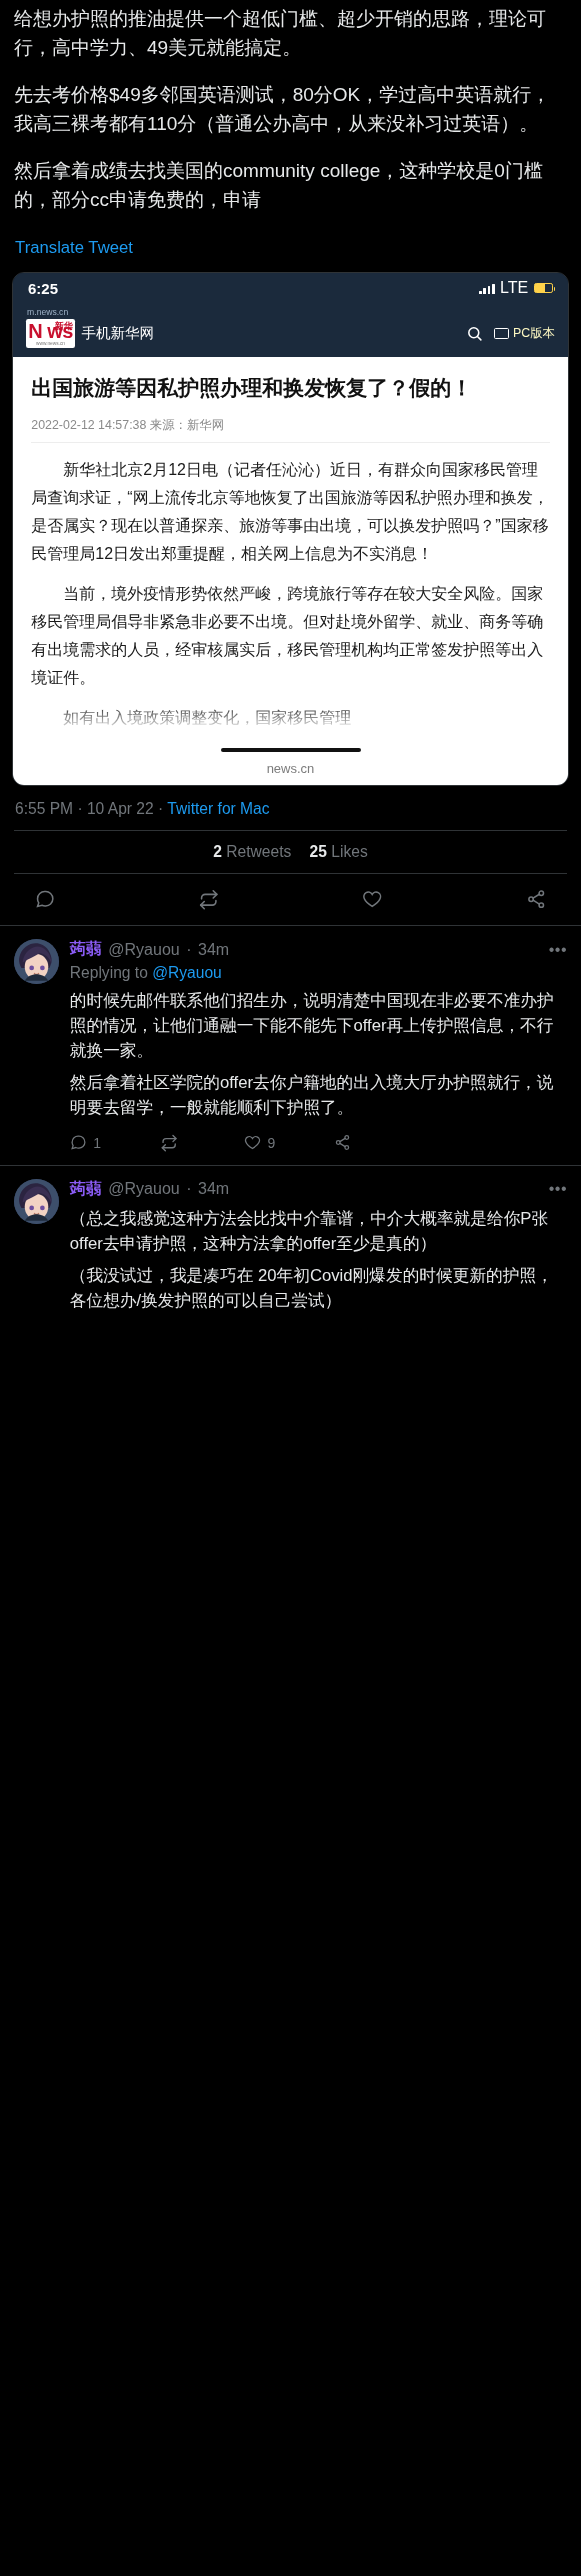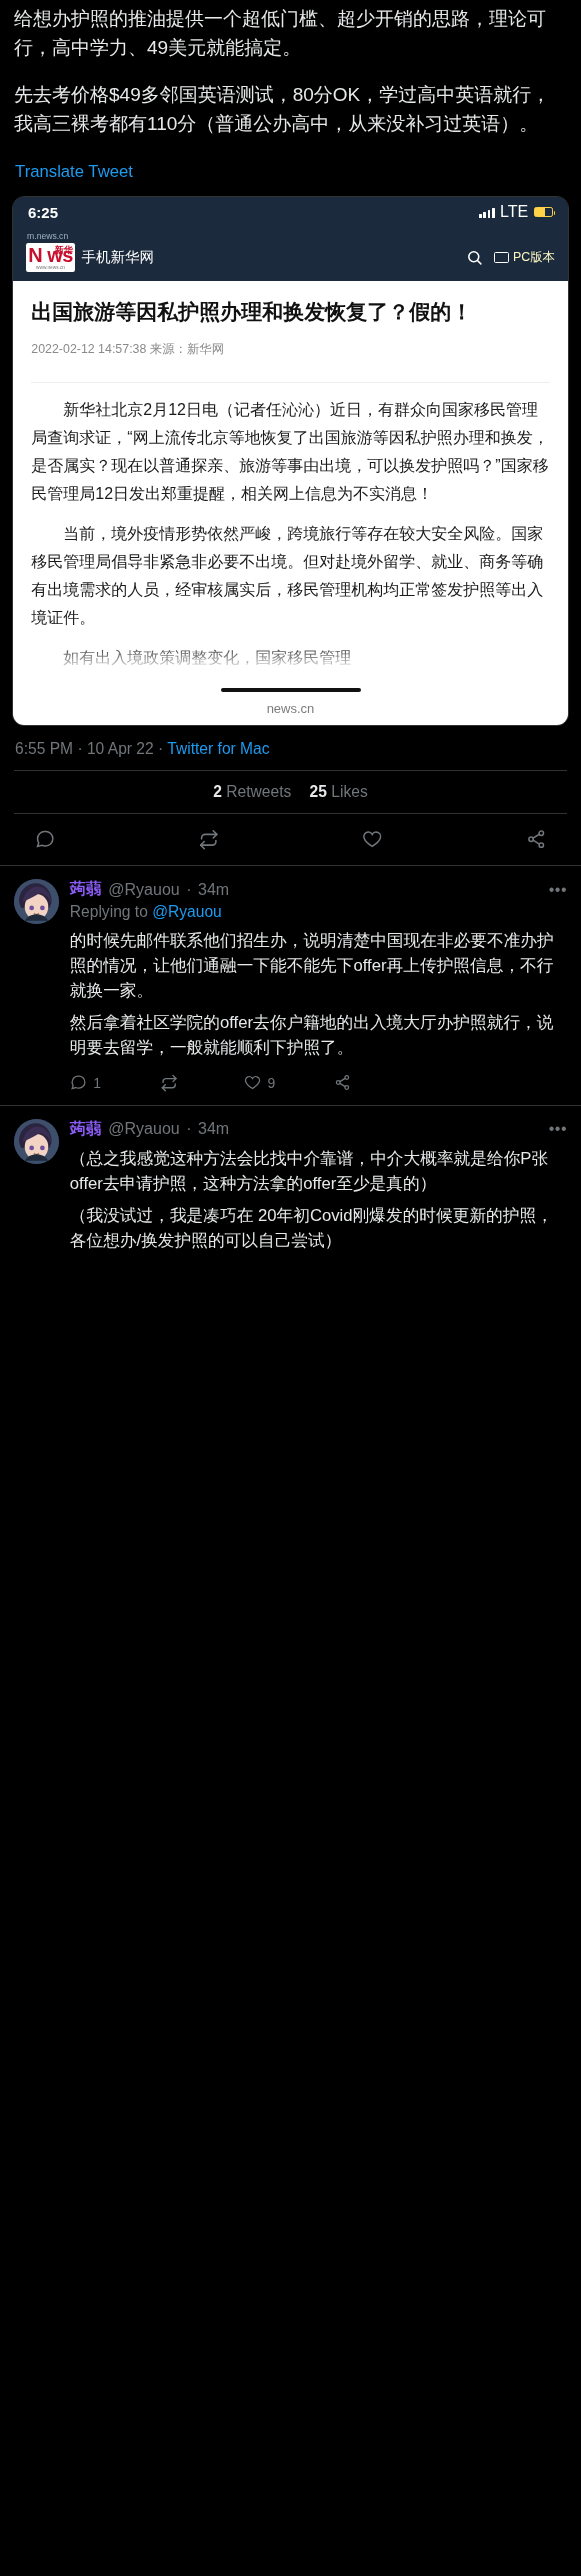--- a/index.html
+++ b/index.html
@@ -192,21 +192,21 @@
     font-size: 21px;
     font-weight: bold;
     line-height: 1.45;
     color: #111;
     margin: 0 0 14px 0;
   }
   .art-meta {
     font-size: 12.4px;
     color: #8a8a8a;
     border-bottom: 0.5px solid #ededed;
-    padding-bottom: 24px;
+    padding-bottom: 8px;
     margin-bottom: 13px;
   }
   .art-p {
     font-size: 16px;
     line-height: 1.75;
     color: #1a1a1a;
     margin: 0 0 12px 0;
     text-indent: 2em;
   }
   .art-fade {
@@ -335,20 +335,21 @@
 </style>
 </head>
 <body>
 
 <div class="page">
 
 
   <div class="tweet-body">
     <p class="tweet-para">给想办护照的推油提供一个超低门槛、超少开销的思路，理论可行，高中学力、49美元就能搞定。</p>
     <p class="tweet-para">先去考价格$49多邻国英语测试，80分OK，学过高中英语就行，我高三裸考都有110分（普通公办高中，从来没补习过英语）。</p>
+    <p class="tweet-para">然后拿着成绩去找美国的community college，这种学校是0门槛的，部分cc申请免费的，申请</p>
     <a class="translate-link">Translate Tweet</a>
   </div>
 
   <div class="media-card">
     <div class="phone-shot">
 
       <div class="ph-status">
         <div class="left">6:25</div>
         <div class="right">
           <span class="sig-bars">

